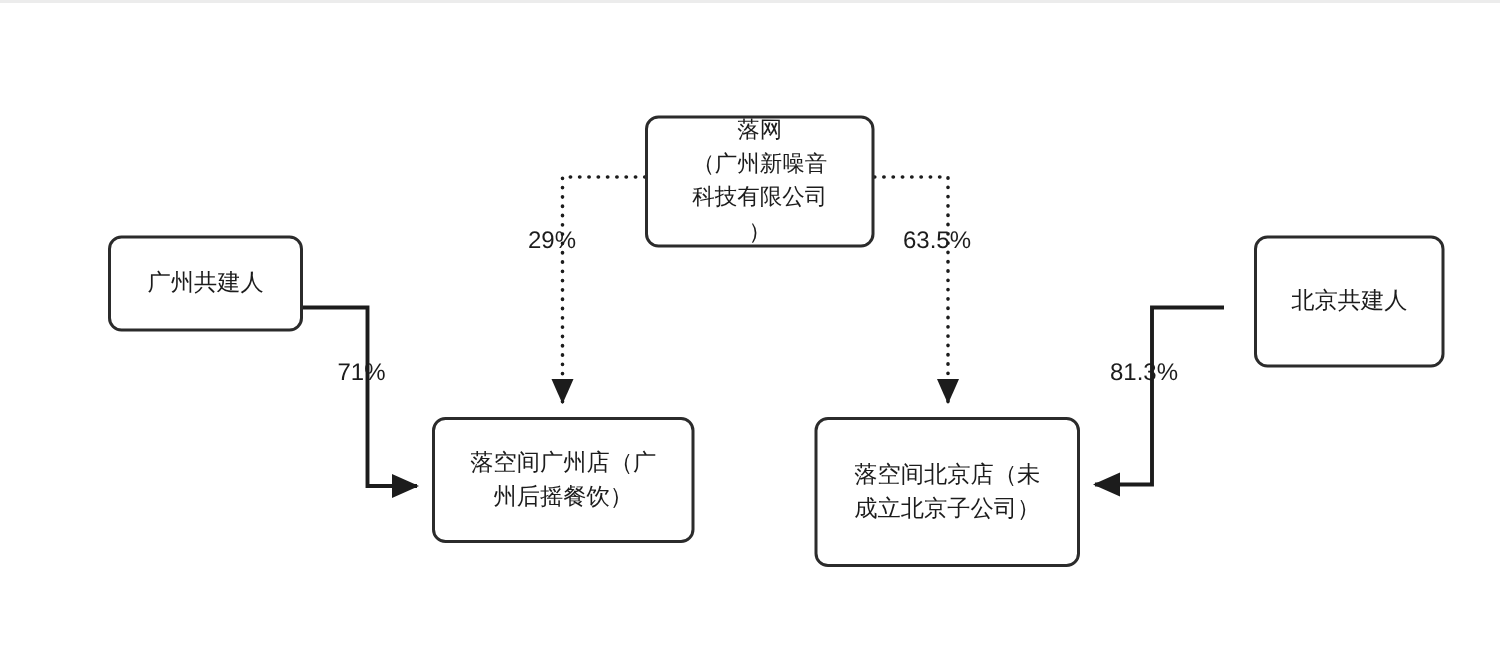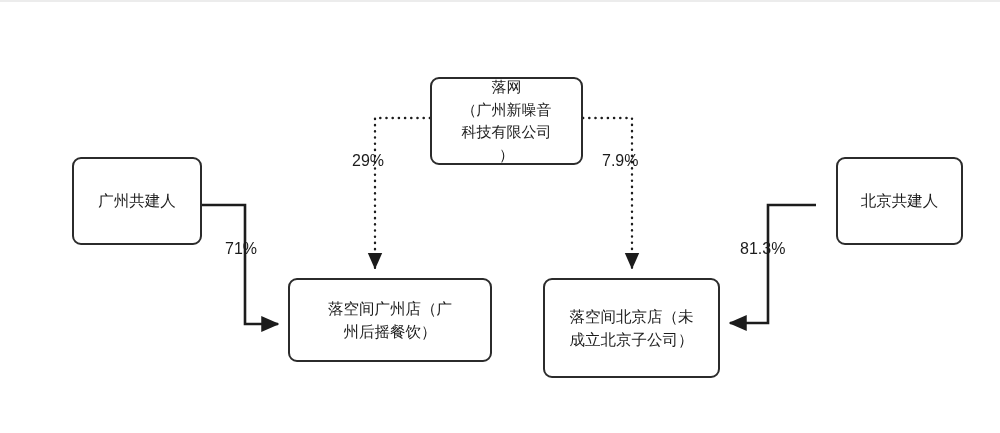--- a/index.html
+++ b/index.html
@@ -49,23 +49,23 @@
     font-size: 15.5px;
     line-height: 1.5;
     padding: 4px 8px;
     z-index: 3;
   }
   .node .node-label {
     display: block;
     white-space: pre-line;
   }
   #node-luowang      { left: 430px; top: 77px;  width: 153px; height: 88px; font-size: 15px; }
-  #node-gz-partner   { left: 72px;  top: 157px; width: 130px; height: 88px; }
+  #node-gz-partner   { left: 72px;  top: 157px; width: 130px; height: 64px; }
   #node-bj-partner   { left: 836px; top: 157px; width: 127px; height: 88px; }
-  #node-gz-store     { left: 288px; top: 278px; width: 204px; height: 84px; }
+  #node-gz-store     { left: 288px; top: 278px; width: 175px; height: 84px; }
   #node-bj-store     { left: 543px; top: 278px; width: 177px; height: 100px; }
 
   .edge-label {
     position: absolute;
     color: #1c1c1c;
     font-size: 16px;
     white-space: nowrap;
     z-index: 4;
     background: transparent;
   }
@@ -124,17 +124,17 @@
     <span class="node-label">落空间广州店（广
 州后摇餐饮）</span>
   </div>
 
   <div class="node" id="node-bj-store">
     <span class="node-label">落空间北京店（未
 成立北京子公司）</span>
   </div>
 
   <div class="edge-label" id="label-39">29%</div>
-  <div class="edge-label" id="label-755">7.9%</div>
+  <div class="edge-label" id="label-755">63.5%</div>
   <div class="edge-label" id="label-61">71%</div>
   <div class="edge-label" id="label-245">81.3%</div>
 
 </div>
 
 </body></html>

